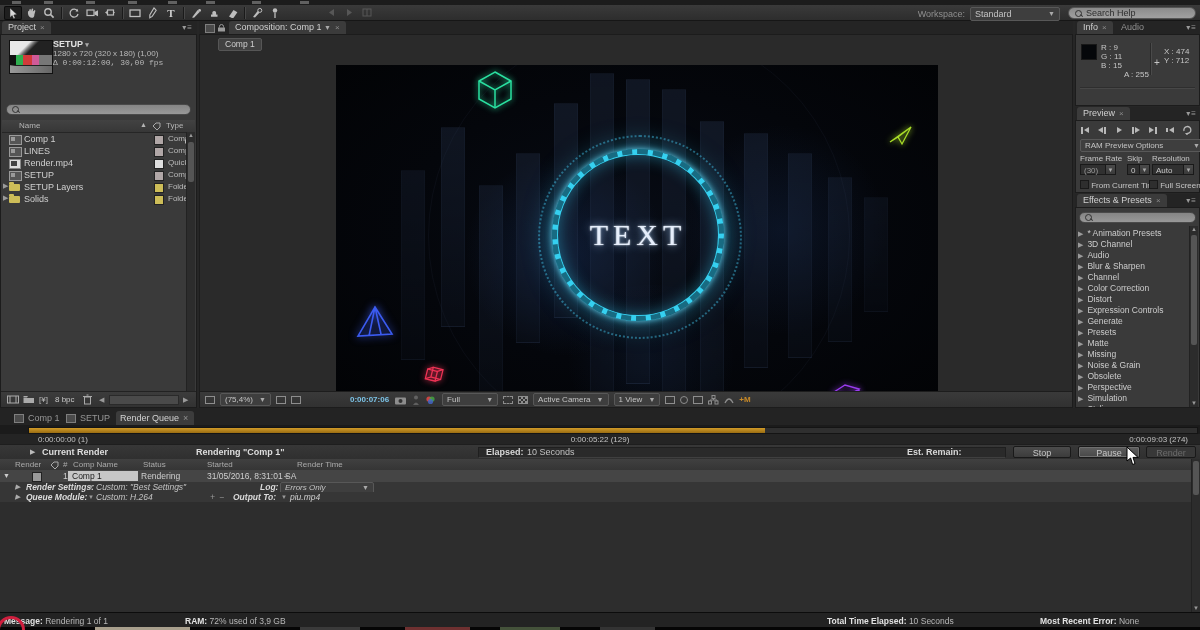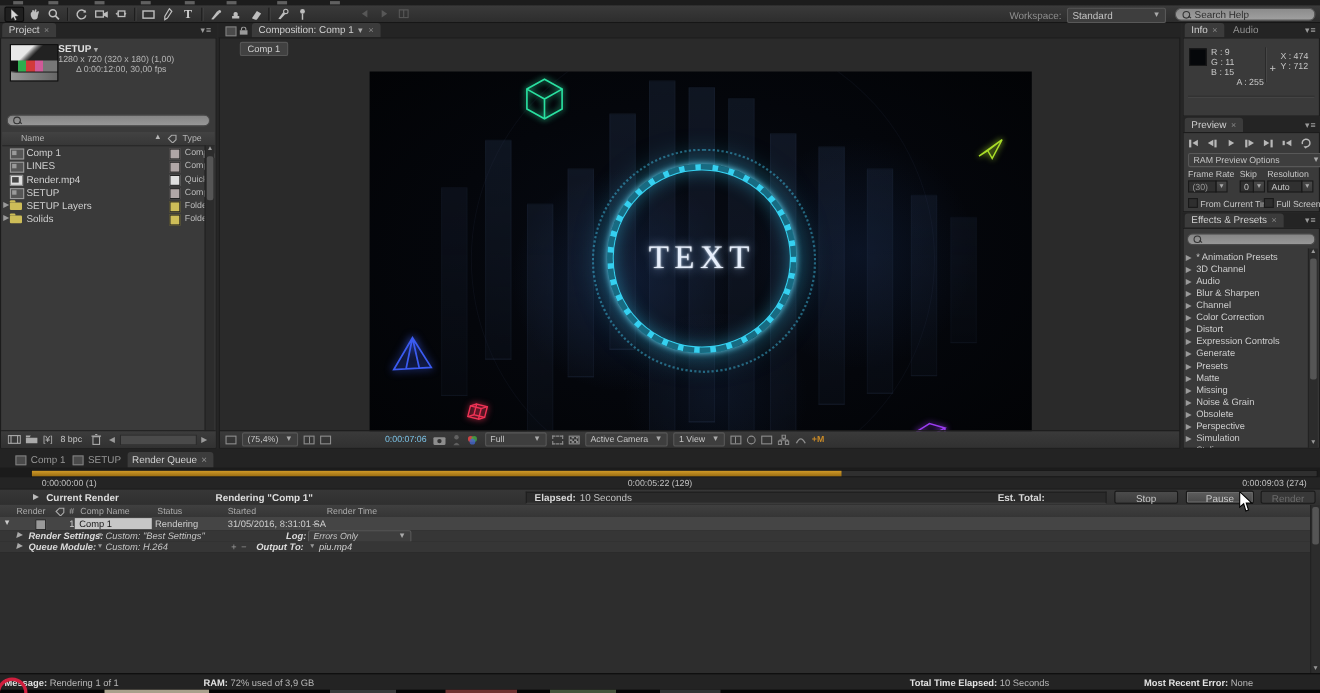--- a/index.html
+++ b/index.html
@@ -82,21 +82,21 @@
     letter-spacing:5px;color:#e6eefb;text-shadow:0 0 10px rgba(160,205,255,.95),0 0 2px #fff;}
   .wire{position:absolute;}
   #compbar{position:absolute;left:0;bottom:0;width:100%;height:16px;background:linear-gradient(#3a3a3a,#313131);
     border-top:1px solid #1d1d1d;display:flex;align-items:center;gap:5px;padding-left:5px;font-size:8px;
     color:#b8b8b8;box-sizing:border-box;}
   .mi{width:10px;height:8px;border:1px solid #8d8d8d;box-sizing:border-box;flex:none;}
   .mi.grid{background:linear-gradient(90deg,transparent 45%,#8d8d8d 45% 55%,transparent 55%),
     linear-gradient(transparent 45%,#8d8d8d 45% 55%,transparent 55%);}
   .mi.checker{background:repeating-conic-gradient(#8d8d8d 0 25%,#333 0 50%) 0 0/4px 4px;}
   .mi.round{border-radius:50%;width:8px;height:8px;}
-  .tc{color:#7cc4e8;font-weight:normal;padding-left:44px;}
+  .tc{color:#7cc4e8;font-weight:bold;padding-left:44px;}
   
   .rline{position:absolute;font-size:8px;color:#c6c6c6;white-space:nowrap;}
   .transport{position:absolute;left:3px;top:16px;display:flex;gap:5px;align-items:center;}
   .tb{width:12px;height:10px;display:flex;align-items:center;justify-content:center;gap:1px;}
   .tri-r{width:0;height:0;border-left:5px solid #b8b8b8;border-top:3.5px solid transparent;border-bottom:3.5px solid transparent;}
   .tri-l{width:0;height:0;border-right:5px solid #b8b8b8;border-top:3.5px solid transparent;border-bottom:3.5px solid transparent;}
   .barv{width:2px;height:7px;background:#b8b8b8;}
   .cb{width:7px;height:7px;border:1px solid #191919;background:#2e2e2e;display:inline-block;vertical-align:-1px;}
   .fieldbox{position:absolute;height:11px;background:#303030;border:1px solid #191919;
     font-size:8px;color:#9a9a9a;line-height:11px;padding:0 3px;box-sizing:border-box;}
@@ -273,21 +273,21 @@
     <div class="pmenu" style="right:4px;">▾≡</div>
   </div>
   <div class="pbody" style="left:0;top:34px;width:197px;height:374px;">
     <div class="thumb">
         <div class="bars"></div>
         <div class="bot"></div>
       </div>
     <div class="abs fs9 bold" style="left:52px;top:4px;color:#e0e0e0;">
       <span>SETUP</span> <span class="caret">▾</span></div>
     <div class="abs fs8" style="left:52px;top:14px;color:#b8b8b8;">1280 x 720  (320 x 180) (1,00)</div>
-    <div class="abs fs8" style="left:68px;top:23px;color:#b8b8b8;">Δ 0:00:12:00, 30,00 fps</div>
+    <div class="abs fs8" style="left:52px;top:23px;color:#b8b8b8;font-family:Liberation Mono, monospace;">Δ 0:00:12:00, 30,00 fps</div>
     <div class="searchrow" style="top:69px;">
       <span class="mag"></span>
       </div>
     <div class="colhdr" style="top:85px;">
       <span class="abs" style="left:17px;top:1px;">Name</span>
       <span class="abs" style="left:138px;top:1px;font-size:7px;">▲</span>
       <svg class="abs" style="left:150px;top:2px;" width="9" height="8">
           <path d="M1 4 L4 1 L8 1 L8 5 L5 8 Z" fill="none" stroke="#aaa"></path>
         </svg>
       <span class="abs" style="left:164px;top:1px;">Type</span>
@@ -618,21 +618,21 @@
     <span class="abs" style="left:0;top:1px;width:1200px;text-align:center;">0:00:05:22 (129)</span>
     <span class="abs" style="right:12px;top:1px;">0:00:09:03 (274)</span>
   </div>
   <div id="current-row">
     <span class="abs" style="left:30px;top:3px;font-size:7px;color:#bbb;">▶</span>
     <span class="abs bold" style="left:42px;top:2px;color:#dedede;">Current Render</span>
     <span class="abs bold" style="left:196px;top:2px;color:#dedede;">Rendering "Comp 1"</span>
     <div class="sunken">
       <span class="abs bold" style="left:7px;top:-1px;color:#d8d8d8;">Elapsed:</span>
       <span class="abs" style="left:48px;top:-1px;color:#c2c2c2;">10 Seconds</span>
-      <span class="abs bold" style="left:428px;top:-1px;color:#d8d8d8;">Est. Total:</span>
+      <span class="abs bold" style="left:428px;top:-1px;color:#d8d8d8;">Est. Remain:</span>
     </div>
     <div class="btn" style="left:1013px;width:58px;">Stop</div>
     <div class="btn hover" style="left:1078px;width:62px;">Pause</div>
     <div class="btn disabled" style="left:1146px;width:50px;">Render</div>
   </div>
   <div id="rq-hdr">
     <span class="hcell" style="left:15px;">Render</span>
     <svg class="hcell" style="left:50px;top:2px;" width="9" height="8">
         <path d="M1 4 L4 1 L8 1 L8 5 L5 8 Z" fill="none" stroke="#aaa"></path>
       </svg>

